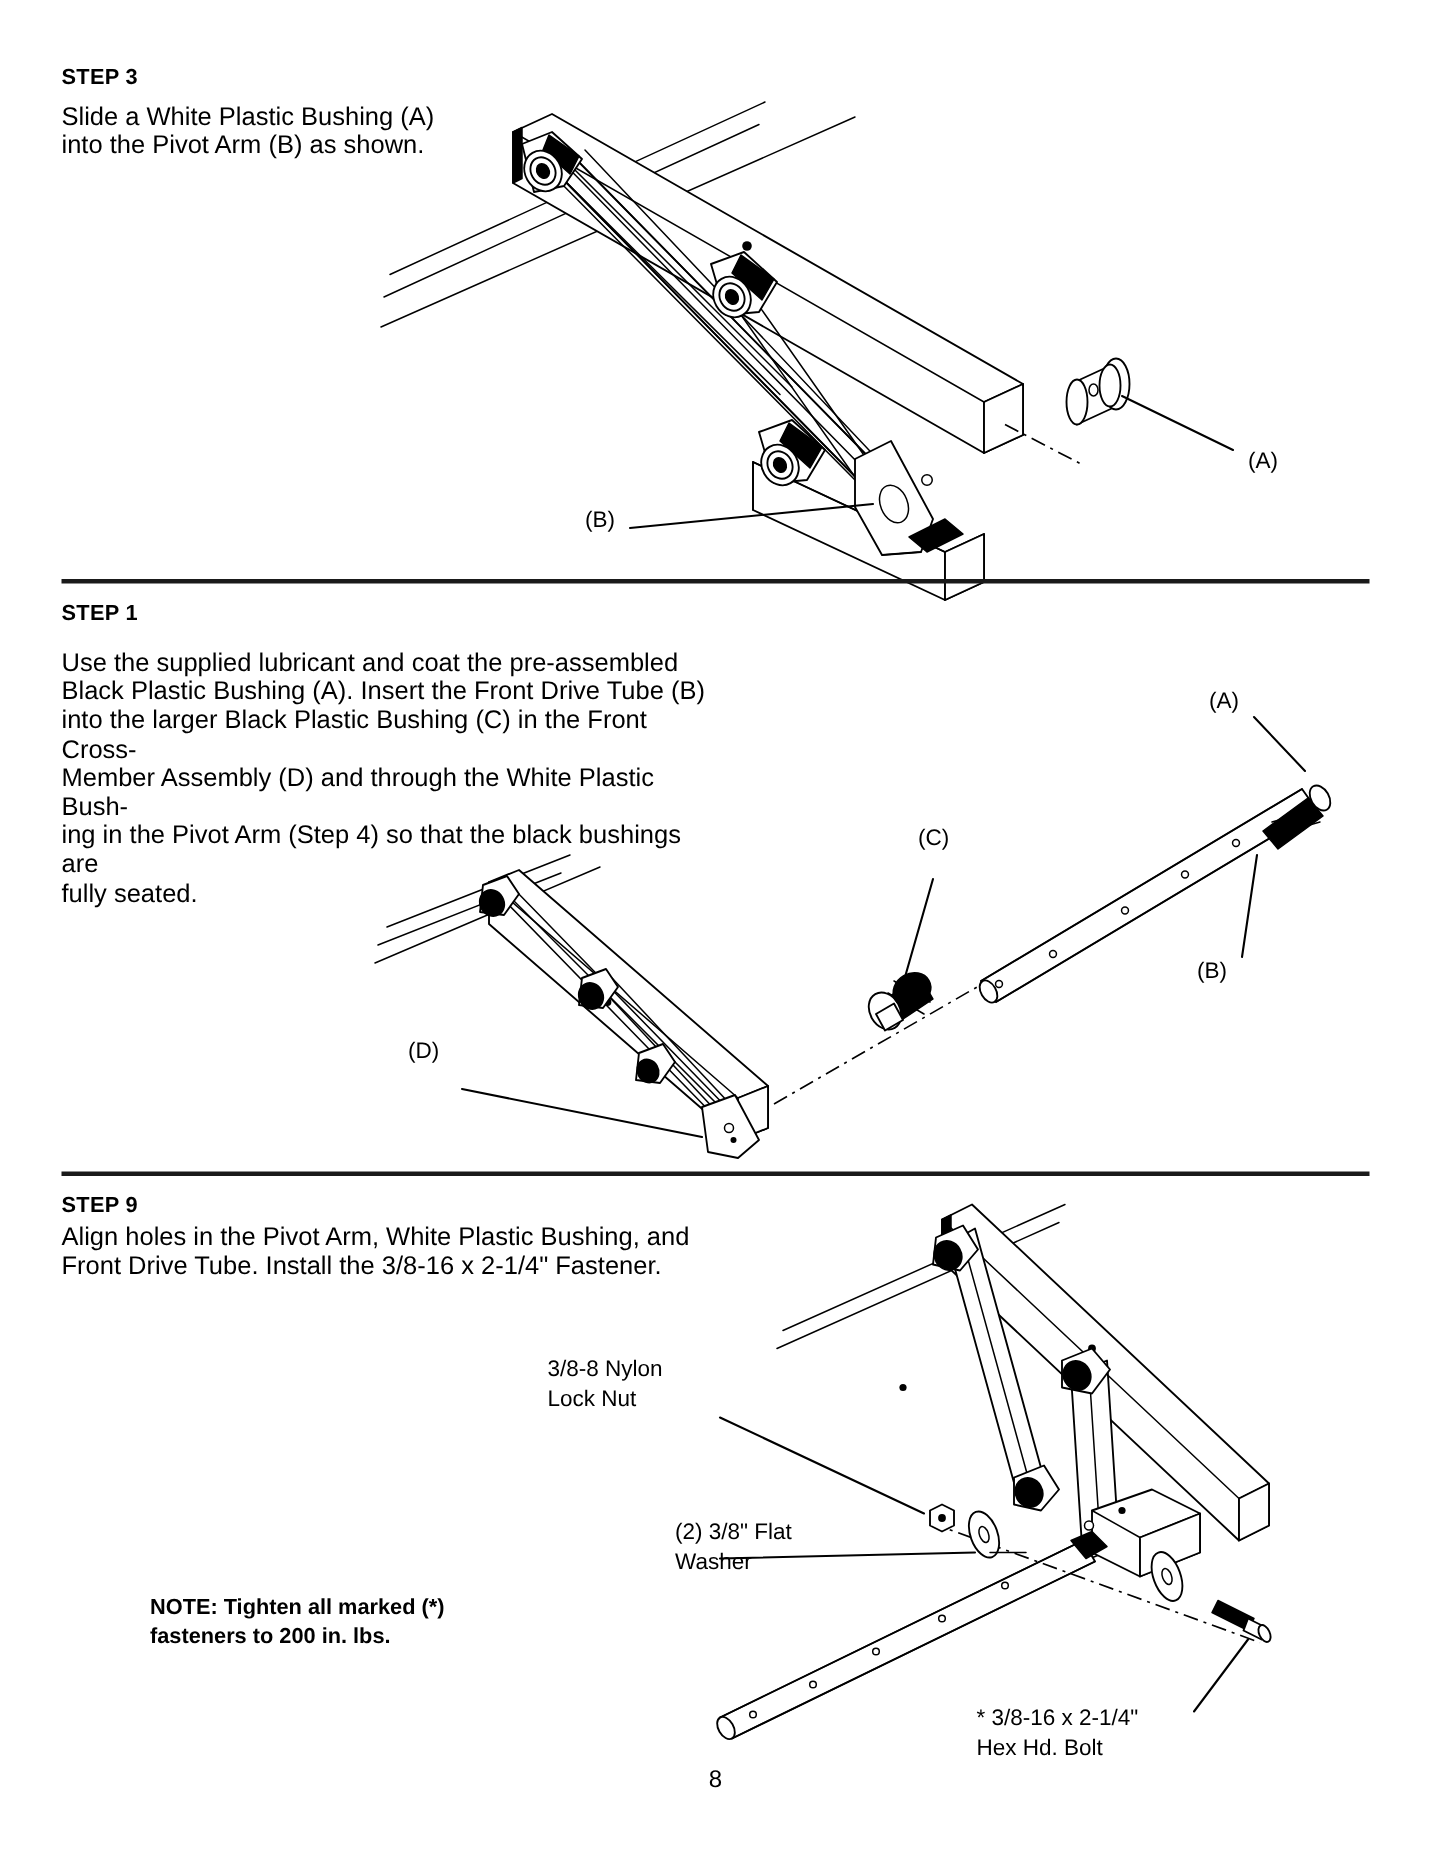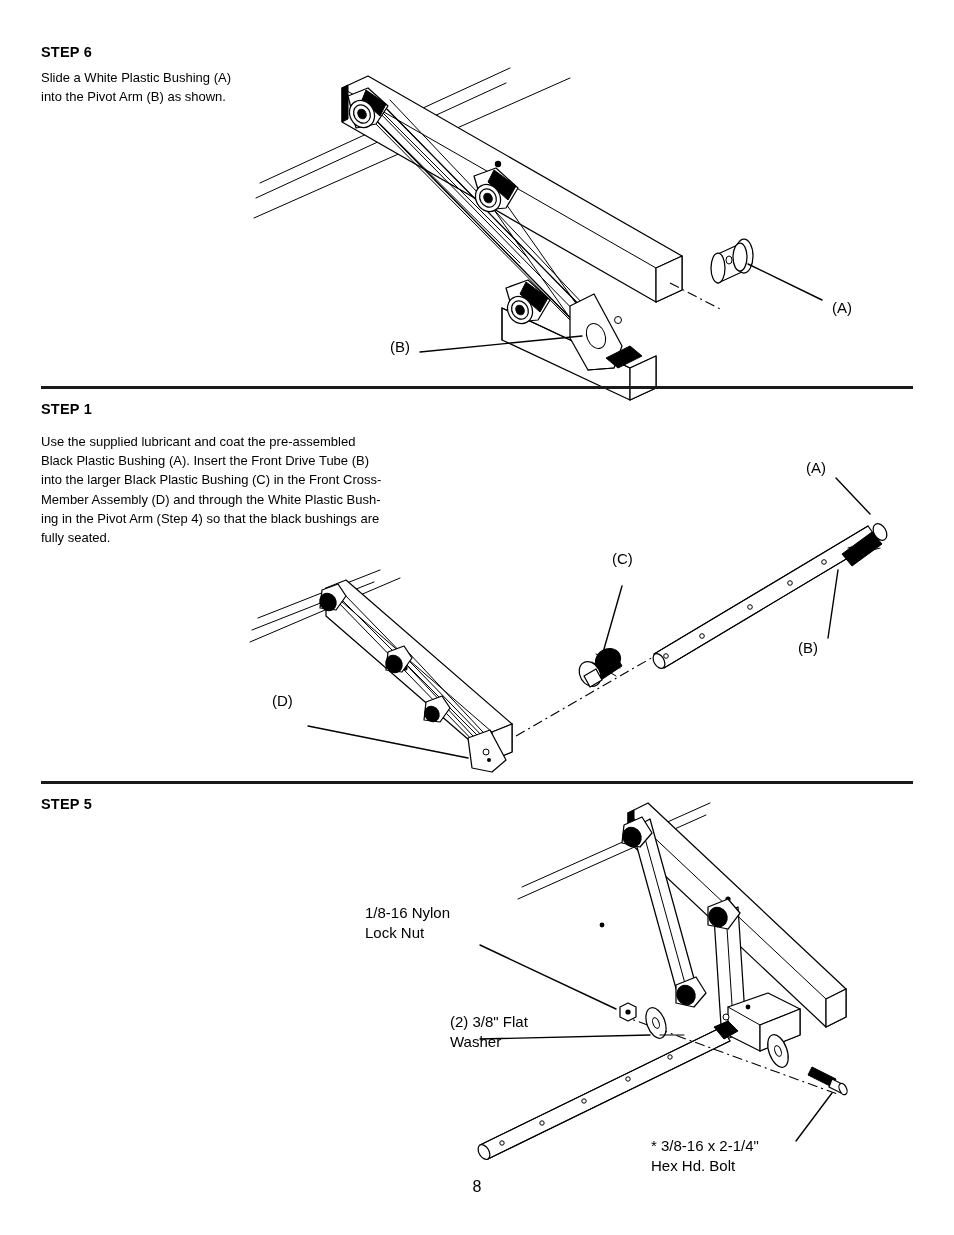--- a/index.html
+++ b/index.html
@@ -32,21 +32,21 @@
   #divider-2 { top: 781px; }
 
   .step-heading {
     font-size: 14.5px;
     font-weight: bold;
     letter-spacing: 0.2px;
     line-height: 17px;
     white-space: nowrap;
   }
   .step-body {
-    font-size: 13px;
+    font-size: 17px;
     line-height: 19.2px;
     white-space: pre-line;
   }
   .note-block {
     font-size: 14.5px;
     font-weight: bold;
     line-height: 19px;
     white-space: pre-line;
   }
   .callout {
@@ -70,21 +70,21 @@
   svg.fig .fillw{ fill: #fff; stroke: #000; stroke-width: 1.25; stroke-linejoin: round; }
   svg.fig .fillk{ fill: #000; stroke: #000; stroke-width: 1; stroke-linejoin: round; }
   svg.fig .hole { fill: #000; stroke: none; }
   svg.fig .holeo{ fill: #fff; stroke: #000; stroke-width: 1; }
 </style>
 </head>
 <body>
 
 <div id="page">
 
-  <div class="abs step-heading" style="left:41px; top:44px;">STEP 6</div>
+  <div class="abs step-heading" style="left:41px; top:44px;">STEP 3</div>
   <div class="abs step-body" style="left:41px; top:68px; width:330px;">Slide a White Plastic Bushing (A)
 into the Pivot Arm (B) as shown.</div>
 
   <svg class="fig" style="left:270px; top:58px;" width="620" height="330" viewBox="0 0 620 330">
 
     <g>
       <path class="lnt" d="M -10 125 L 240 10"></path>
       <path class="lnt" d="M -14 140 L 236 25"></path>
       <path class="lnt" d="M -16 160 L 300 20"></path>
     </g>
@@ -257,22 +257,26 @@
     <path class="lead" d="M 218 288 L 58 256"></path>
   </svg>
 
   <div class="abs callout" style="left:806px; top:458px;">(A)</div>
   <div class="abs callout" style="left:798px; top:638px;">(B)</div>
   <div class="abs callout" style="left:612px; top:549px;">(C)</div>
   <div class="abs callout" style="left:272px; top:691px;">(D)</div>
 
   <div class="divider" id="divider-2"></div>
 
-  <div class="abs step-heading" style="left:41px; top:796px;">STEP 5</div>
-
+  <div class="abs step-heading" style="left:41px; top:796px;">STEP 9</div>
+  <div class="abs step-body" style="left:41px; top:815px; width:420px;">Align holes in the Pivot Arm, White Plastic Bushing, and
+Front Drive Tube. Install the 3/8-16 x 2-1/4" Fastener.</div>
+
+  <div class="abs note-block" style="left:100px; top:1063px; width:250px;">NOTE: Tighten all marked (*)
+fasteners to 200 in. lbs.</div>
 
   <svg class="fig" style="left:460px; top:795px;" width="470" height="390" viewBox="0 0 470 390">
 
     <g>
       <path class="lnt" d="M 62 92 L 250 8"></path>
       <path class="lnt" d="M 58 104 L 246 20"></path>
       <circle class="hole" cx="142" cy="130" r="2.4"></circle>
     </g>
 
     <g>
@@ -350,21 +354,21 @@
       <path class="fillk" d="M 352 272 L 376 284 L 372 292 L 348 280 Z"></path>
       <path class="fillw" d="M 372 284 L 384 290 L 381 298 L 369 292 Z"></path>
       <ellipse class="fillw" cx="383" cy="294" rx="3.5" ry="6" transform="rotate(-25 383 294)"></ellipse>
     </g>
 
     <path class="lead" d="M 156 214 L 20 150"></path>
     <path class="lead" d="M 190 240 L 20 244"></path>
     <path class="lead" d="M 372 298 L 336 346"></path>
   </svg>
 
-  <div class="abs callout" style="left:365px; top:903px;">1/8-16 Nylon
+  <div class="abs callout" style="left:365px; top:903px;">3/8-8 Nylon
 Lock Nut</div>
   <div class="abs callout" style="left:450px; top:1012px;">(2) 3/8" Flat
 Washer</div>
   <div class="abs callout" style="left:651px; top:1136px;">* 3/8-16 x 2-1/4"
 Hex Hd. Bolt</div>
 
   <div class="page-number" style="top:1178px;">8</div>
 
 </div>
 

